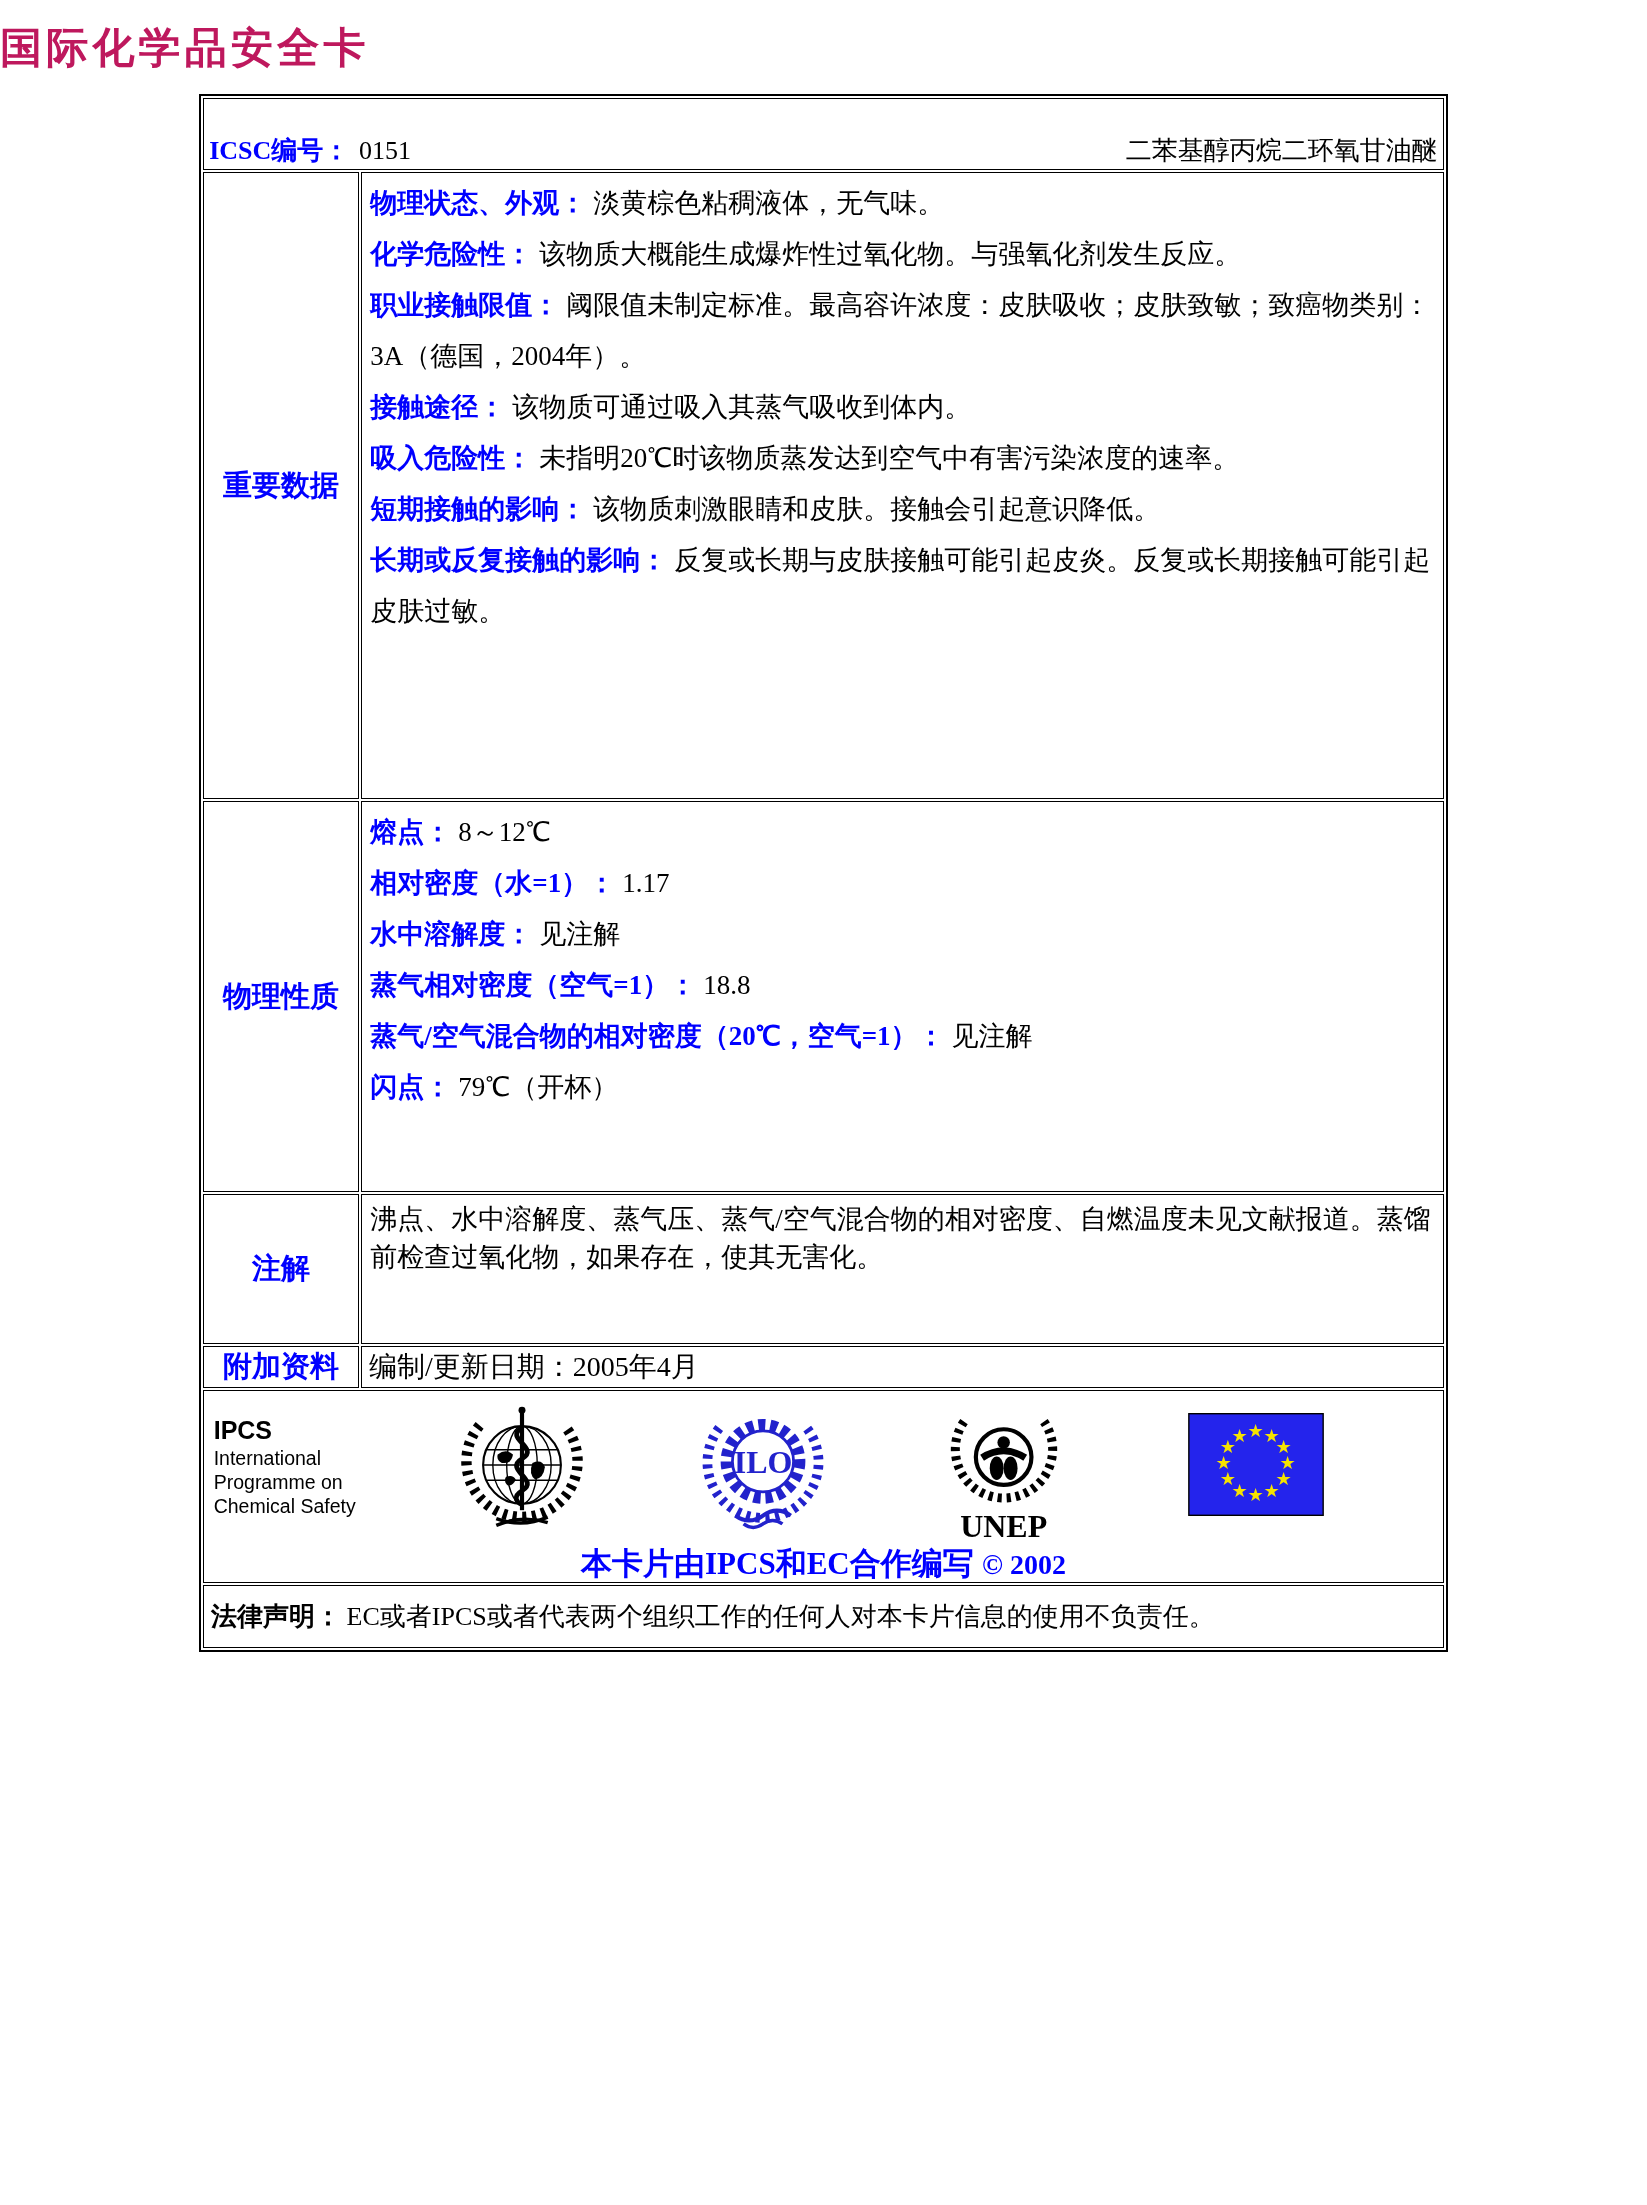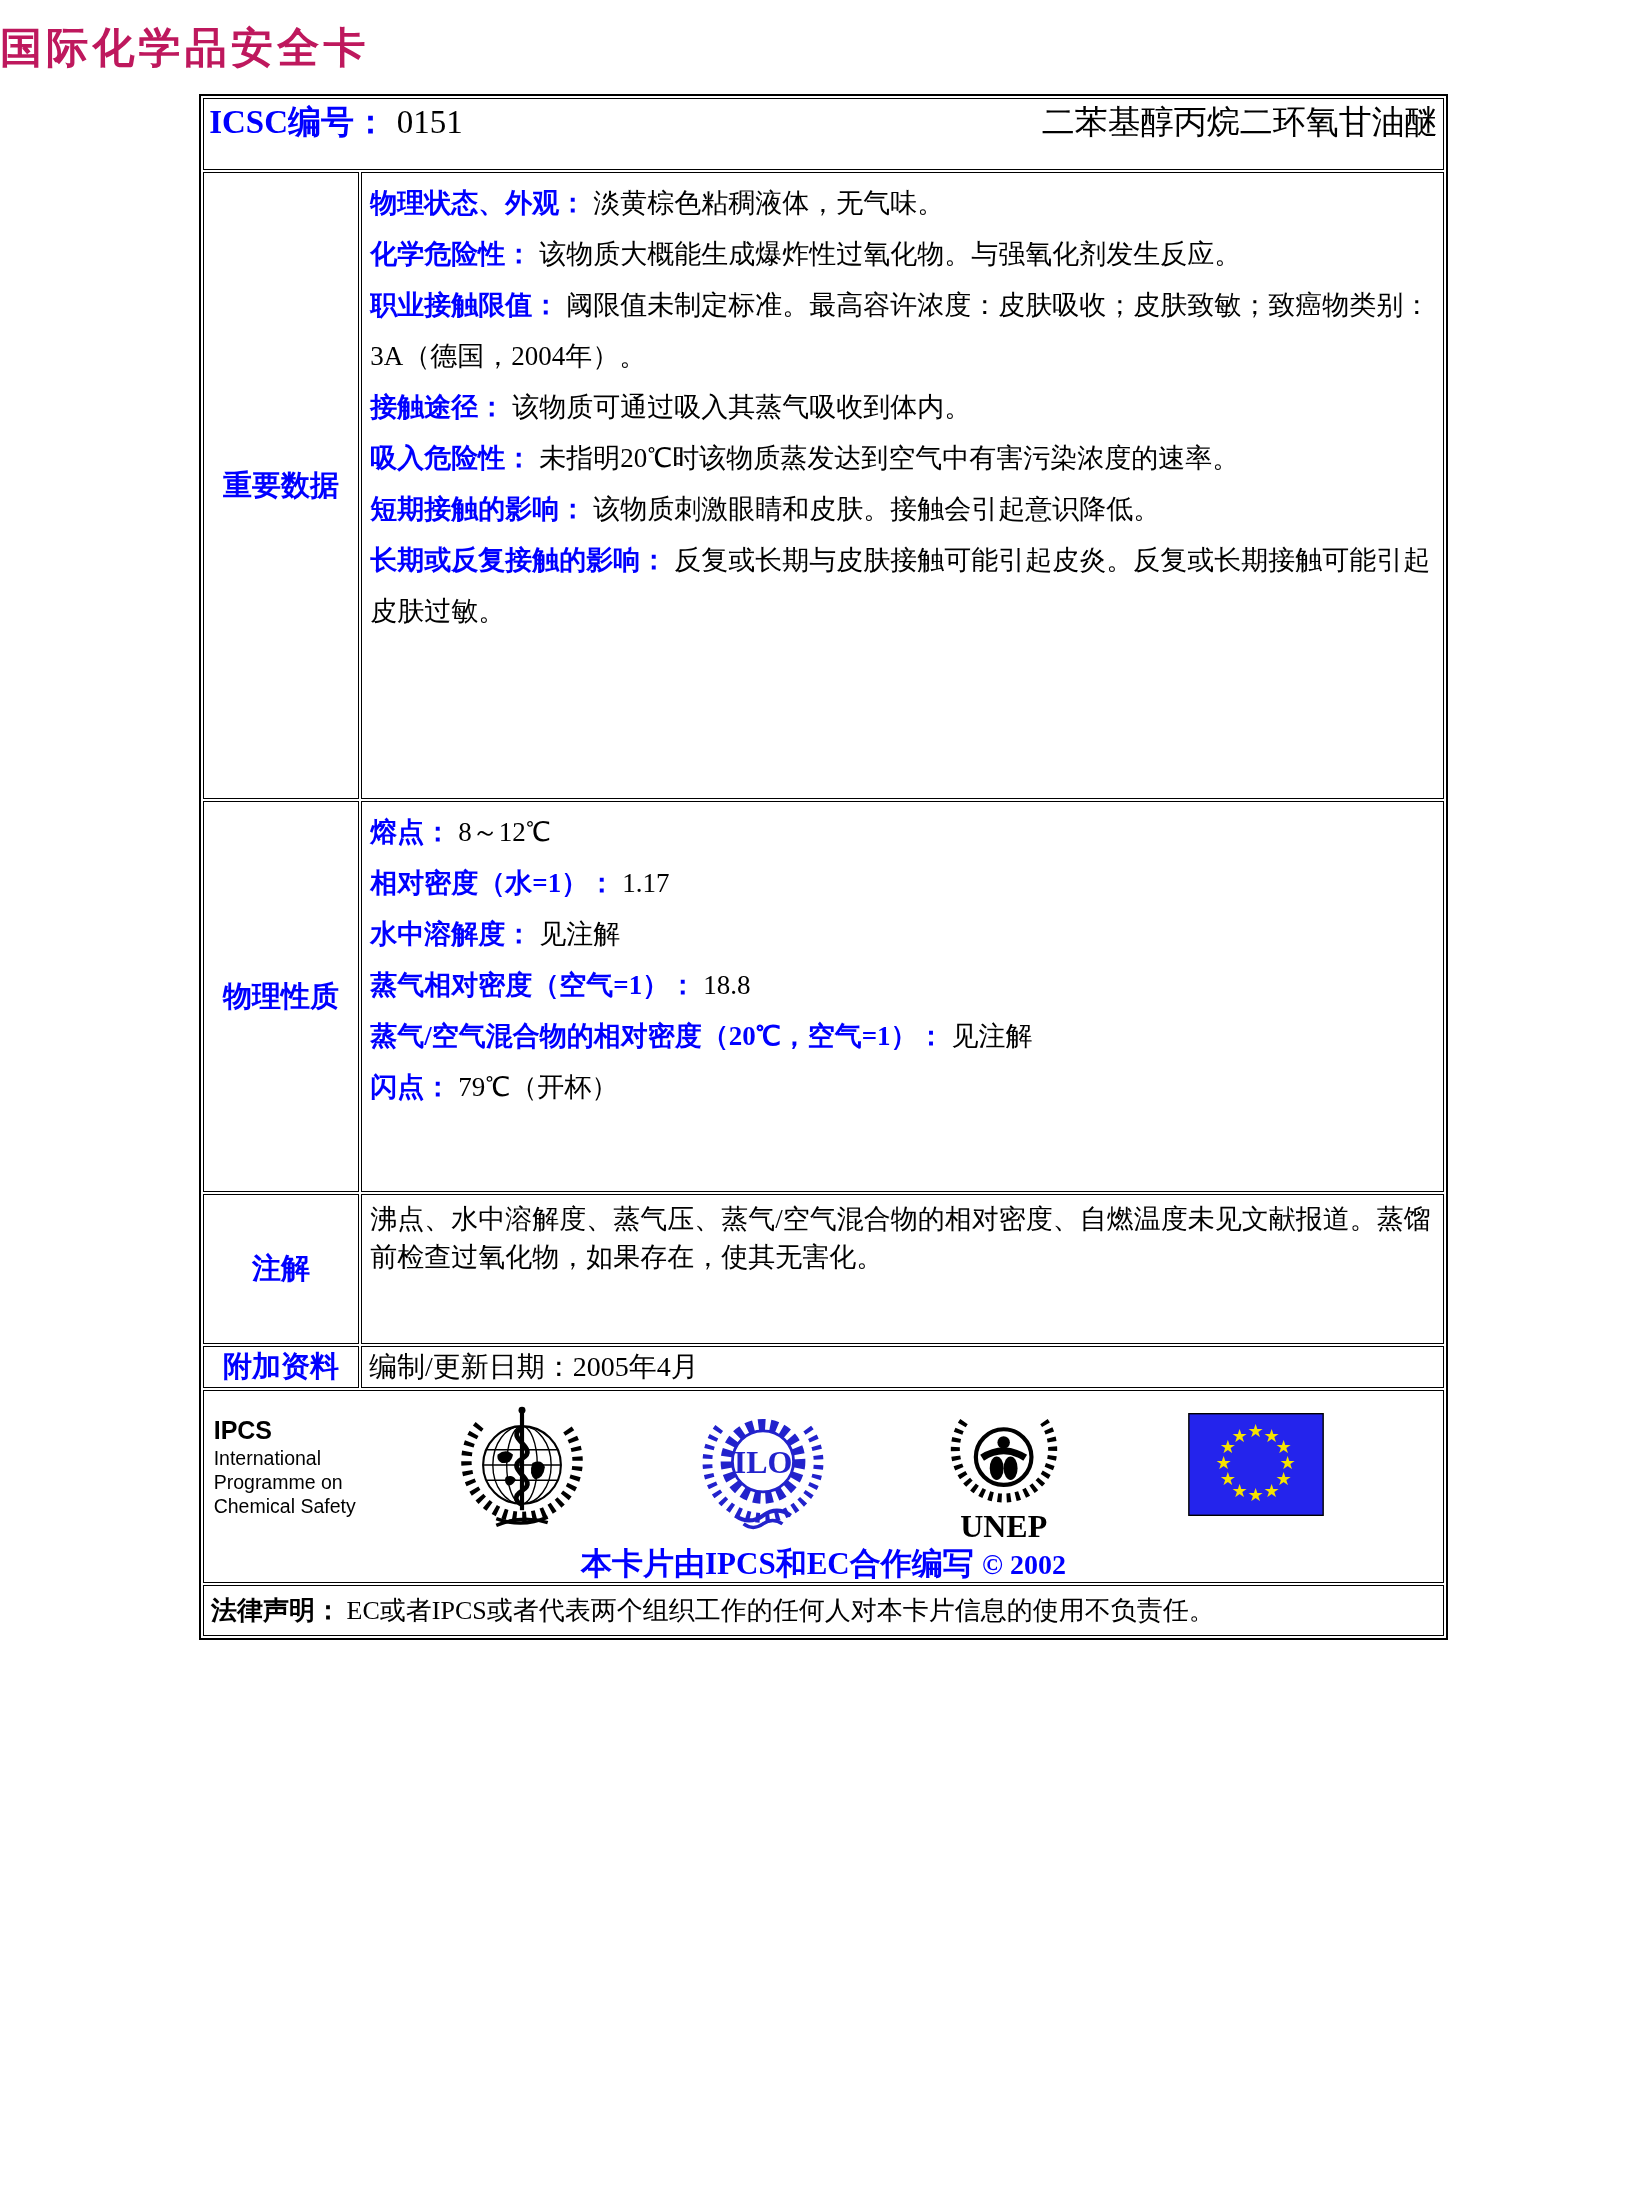--- a/index.html
+++ b/index.html
@@ -27,24 +27,24 @@
   .lh-small{line-height:38px;}
   .lbl{color:#0000ff;font-weight:bold;margin-right:7px;}
   
   .h-header{height:72px;}
   .h-important{height:627px;}
   .h-physical{height:391px;}
   .h-env{height:117px;}
   .h-notes{height:150px;}
   .h-add{height:42px;}
   .h-footer{height:193px;}
-  .h-legal{height:51px;}
-  
-  .hdr-flex{display:flex;justify-content:space-between;align-items:flex-start;height:100%;
-    font-size:33px;padding:0 4.2px;}
+  .h-legal{height:63px;}
+  
+  .hdr-flex{display:flex;justify-content:space-between;align-items:flex-end;height:100%;
+    font-size:26px;padding:0 4.2px;}
   .hdr-left .num{color:#000;margin-left:9.7px;font-weight:normal;}
   .hdr-left .icsc{color:#0000ff;font-weight:bold;}
   .hdr-right{color:#000;}
   
   td.addrow{vertical-align:middle;padding:0 7px;font-size:28px;}
   
   td.footer-cell{position:relative;padding:17px;}
   .ipcs-block{position:absolute;left:9.7px;top:24px;font-family:"Liberation Sans",sans-serif;color:#000;}
   .ipcs-acronym{font-size:25px;font-weight:bold;line-height:31px;}
   .ipcs-line{font-size:19.5px;line-height:24px;}

